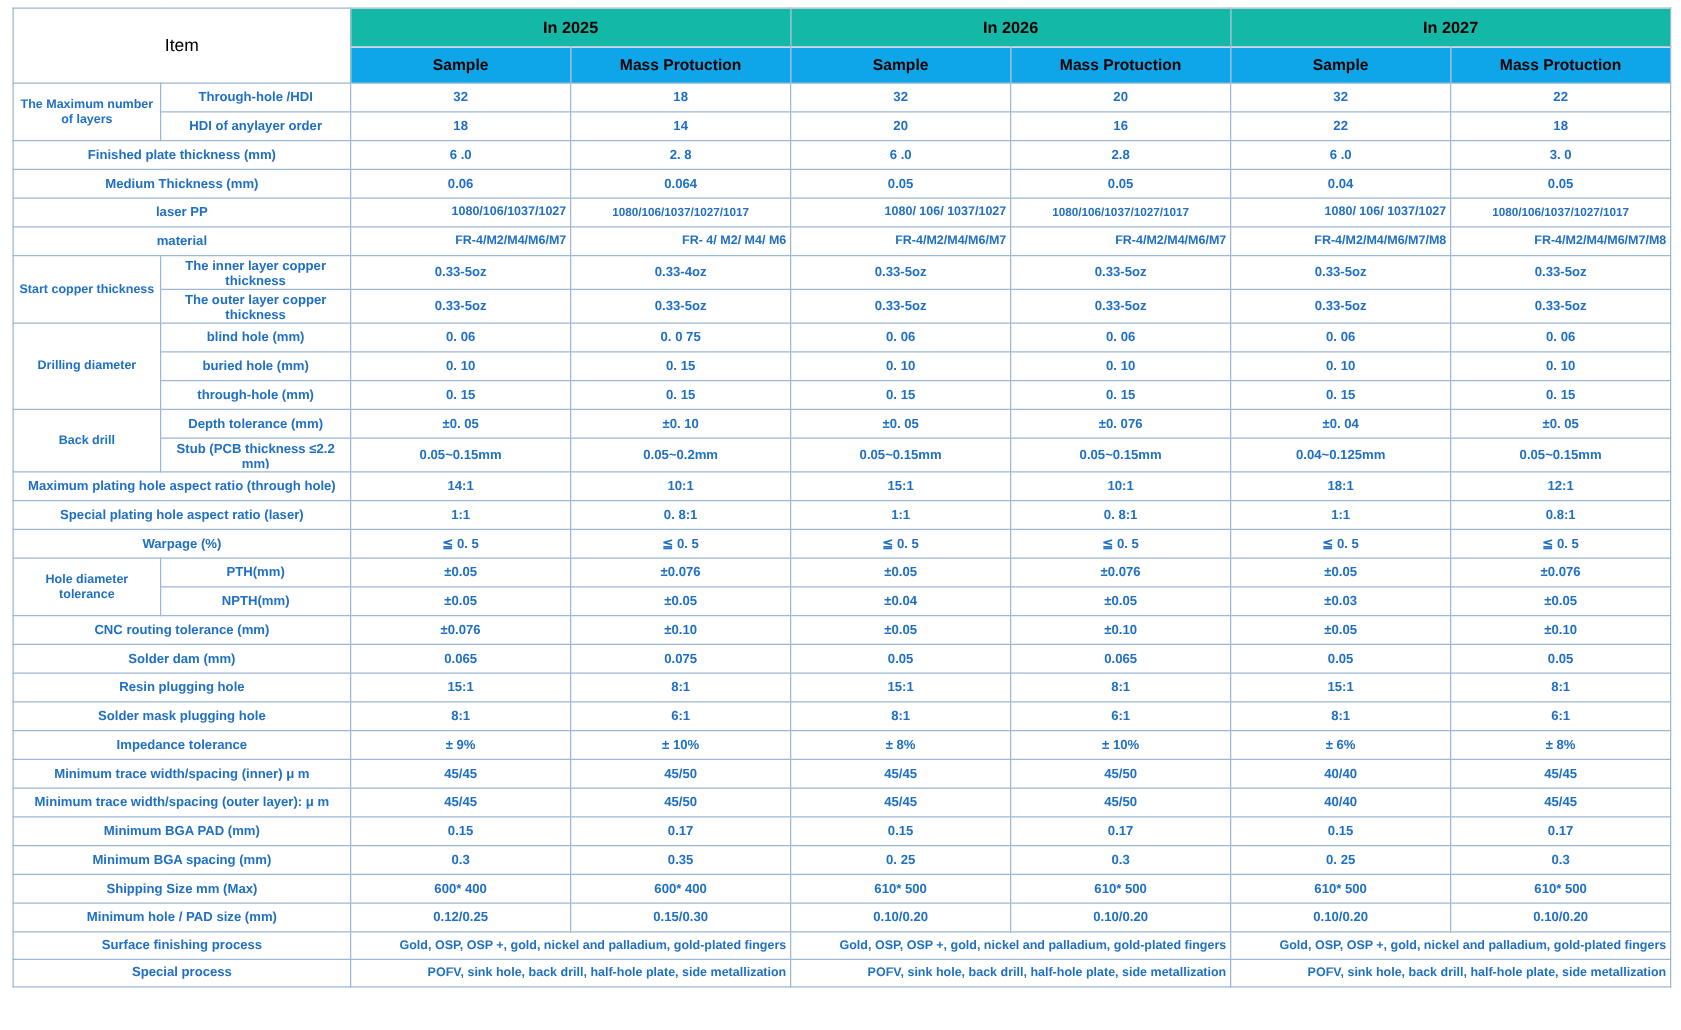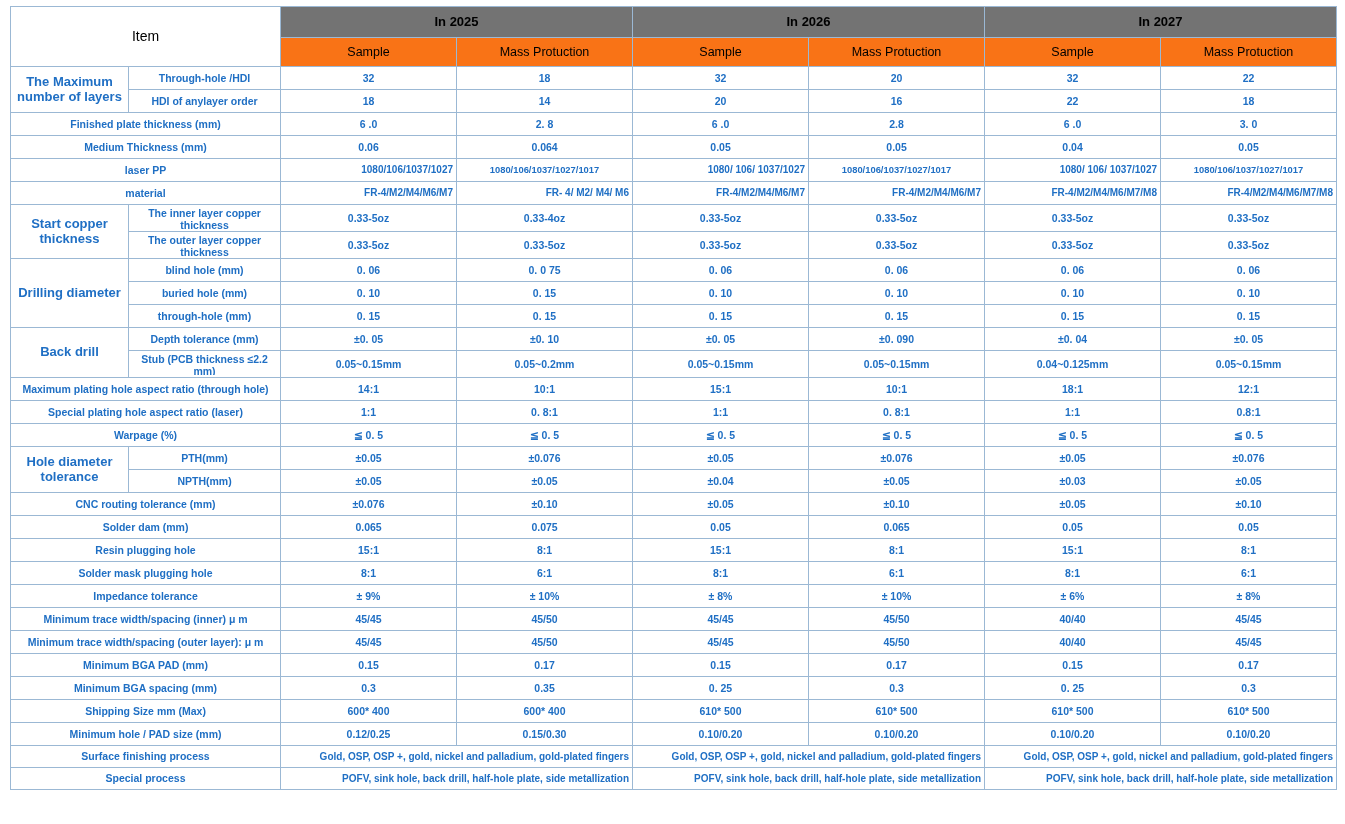--- a/index.html
+++ b/index.html
@@ -32,28 +32,28 @@
   }
   
   col.c-item-a { width: 118px; }
   col.c-item-b { width: 152px; }
   col.c-val    { width: 176px; }
 
   .hdr-year {
     font-weight: bold;
     font-size: 13px;
     color: #000000;
-    background: #737373;
+    background: #14b8a6;
     height: 26px;
   }
   .hdr-sub {
-    font-weight: normal;
+    font-weight: bold;
     font-size: 12.5px;
     color: #000000;
-    background: #f97316;
+    background: #0ea5e9;
     height: 24px;
   }
   .hdr-item {
     font-weight: normal;
     font-size: 14px;
     color: #000000;
     background: #ffffff;
   }
   .rowlabel {
     font-weight: bold;
@@ -62,21 +62,21 @@
     background: #ffffff;
   }
   .rowlabel-wide {
     font-weight: bold;
     color: #1f6fc4;
     font-size: 10.5px;
   }
   .groupcell {
     font-weight: bold;
     color: #1f6fc4;
-    font-size: 13px;
+    font-size: 10px;
   }
   .val {
     font-weight: bold;
     color: #1f6fc4;
     font-size: 10.5px;
   }
   .val.small {
     font-size: 10px;
     text-align: right;
   }
@@ -251,21 +251,21 @@
           <td class="val">0. 15</td>
         </tr>
         <tr class="r-h">
           <td rowspan="2" class="groupcell">Back drill</td>
           <td class="rowlabel">
             <span class="clip">Depth tolerance (mm)</span>
           </td>
           <td class="val">±0. 05</td>
           <td class="val">±0. 10</td>
           <td class="val">±0. 05</td>
-          <td class="val">±0. 090</td>
+          <td class="val">±0. 076</td>
           <td class="val">±0. 04</td>
           <td class="val">±0. 05</td>
         </tr>
         <tr class="r-h">
           <td class="rowlabel">
             <span class="clip">Stub (PCB thickness ≤2.2 mm)</span>
           </td>
           <td class="val">0.05~0.15mm</td>
           <td class="val">0.05~0.2mm</td>
           <td class="val">0.05~0.15mm</td>

